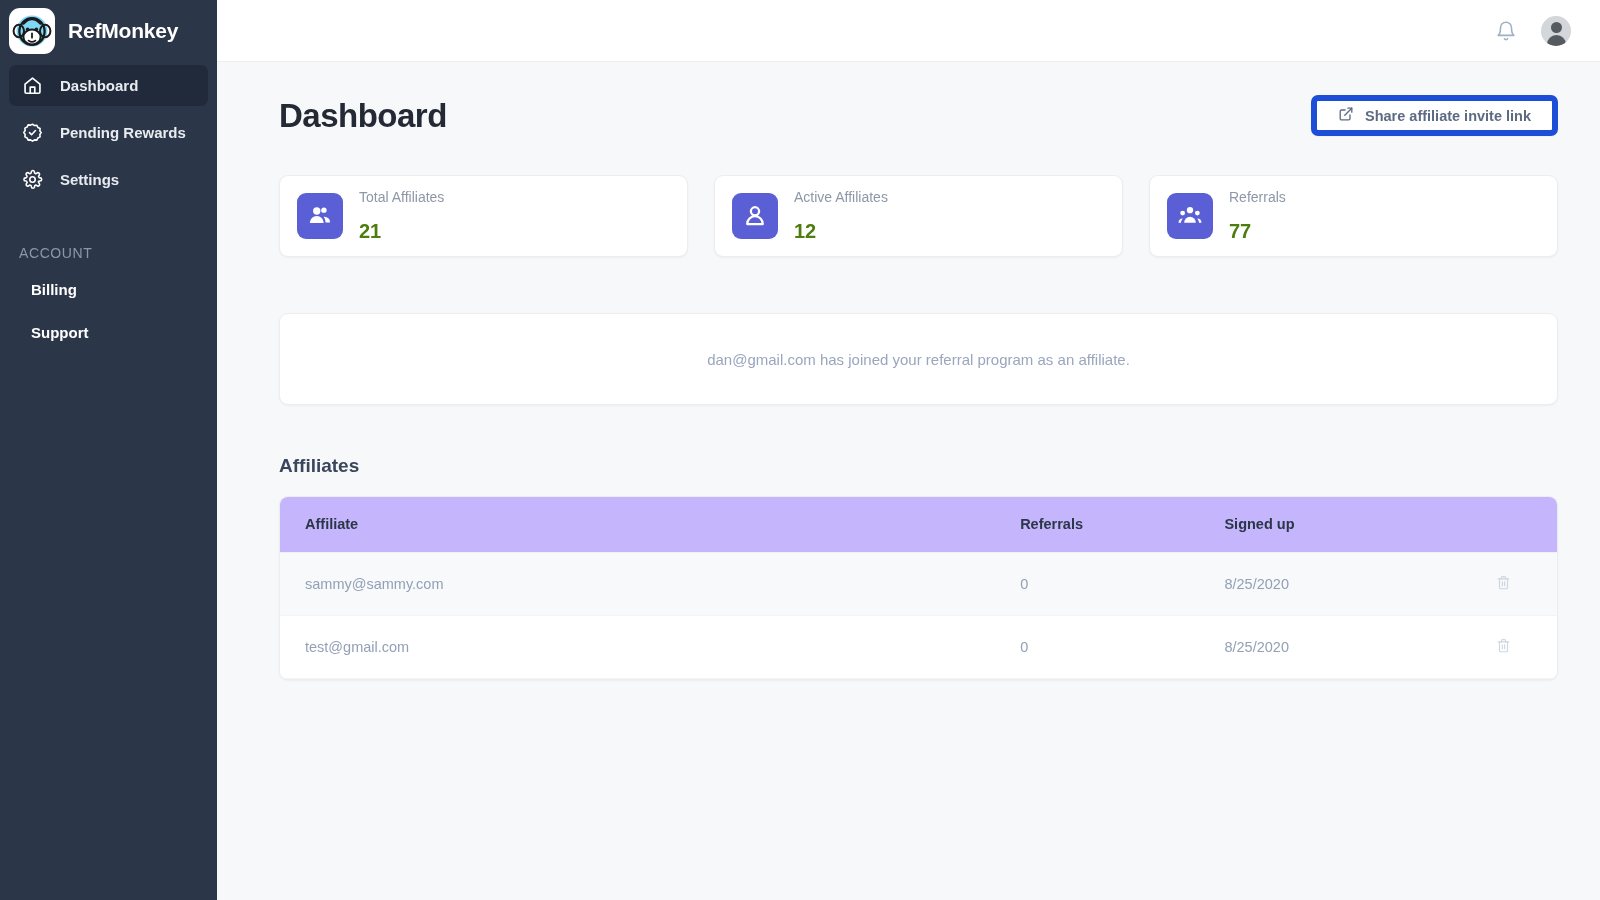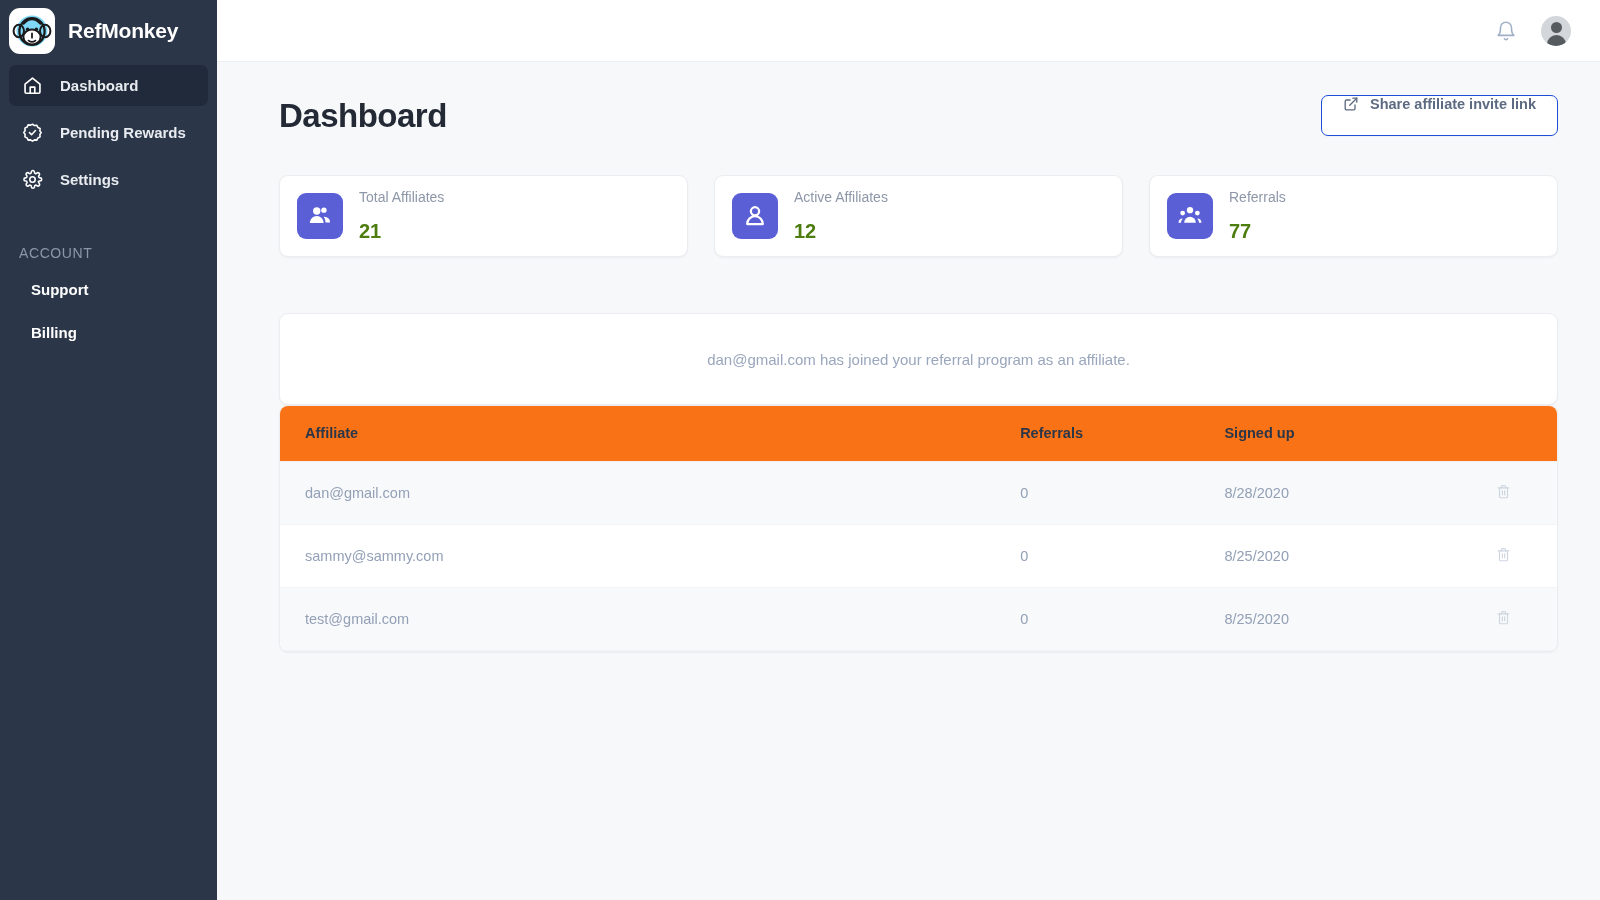--- a/index.html
+++ b/index.html
@@ -72,22 +72,22 @@
   .avatar .body { width: 19px; height: 11px; border-radius: 10px 10px 0 0; background: #565b60; position: absolute; bottom: 0; left: 5.5px;}
 
   .content { flex: 1; padding: 0 42px 0 62px; overflow: hidden; }
 
   .page-head {
     display: flex; align-items: center; justify-content: space-between;
     padding-top: 33px;
   }
   .page-title { font-size: 33px; font-weight: bold; color: #232a35; letter-spacing: -0.5px; }
   .share-btn {
-    display: inline-flex; align-items: flex-start; gap: 11px;
-    background: #ffffff; border: 1px solid #1d4ed8; border-radius: 7px;
+    display: inline-flex; align-items: center; gap: 11px;
+    background: #ffffff; border: 6px solid #1d4ed8; border-radius: 7px;
     height: 41px; padding: 0 21px;
     color: #5d6b82; font-size: 14.5px; font-weight: bold;
     cursor: pointer;
     box-shadow: 0 1px 1px rgba(30,40,60,.03);
   }
 
   
   .stats { display: flex; gap: 26px; margin-top: 39px; }
   .stat-card {
     flex: 1; background: #ffffff; border-radius: 9px;
@@ -123,21 +123,21 @@
     margin-bottom: 19px;
   }
   .table-card {
     background: #ffffff; border-radius: 9px; border: 1px solid #ecedf1;
     box-shadow: 0 1px 2px rgba(30,40,60,.05); overflow: hidden;
   }
   table { width: 100%; border-collapse: collapse; table-layout: fixed; }
   thead th {
     text-align: left; font-size: 14.5px; font-weight: bold; color: #2b3648;
     height: 55px; padding-left: 25px; border-bottom: 1px solid #f0f1f4;
-    background: #f97316;
+    background: #c4b5fd;
   }
   tbody td {
     font-size: 14.5px; color: #93a0b6; height: 63px; padding-left: 25px;
     border-bottom: 1px solid #f3f4f7;
   }
   tbody tr:nth-child(odd) td { background: #f8f9fb; }
   tbody tr:nth-child(even) td { background: #ffffff; }
   .col-affiliate { width: 56%; }
   .col-referrals { width: 16%; }
   .col-signed { width: 19%; }
@@ -198,24 +198,24 @@
             <circle cx="12" cy="12" r="3.1"></circle>
             <path d="M19.2 14.6a1.5 1.5 0 0 0 .3 1.7l.1.1a1.8 1.8 0 1 1-2.6 2.6l-.1-.1a1.5 1.5 0 0 0-1.7-.3 1.5 1.5 0 0 0-.9 1.4v.2a1.8 1.8 0 0 1-3.6 0V20a1.5 1.5 0 0 0-1-1.4 1.5 1.5 0 0 0-1.7.3l-.1.1A1.8 1.8 0 1 1 5.3 16.4l.1-.1a1.5 1.5 0 0 0 .3-1.7 1.5 1.5 0 0 0-1.4-.9H4a1.8 1.8 0 0 1 0-3.6h.2a1.5 1.5 0 0 0 1.4-1 1.5 1.5 0 0 0-.3-1.7l-.1-.1A1.8 1.8 0 1 1 7.8 4.7l.1.1a1.5 1.5 0 0 0 1.7.3H9.7a1.5 1.5 0 0 0 .9-1.4V3.5a1.8 1.8 0 0 1 3.6 0v.2a1.5 1.5 0 0 0 .9 1.4 1.5 1.5 0 0 0 1.7-.3l.1-.1a1.8 1.8 0 1 1 2.6 2.6l-.1.1a1.5 1.5 0 0 0-.3 1.7v.1a1.5 1.5 0 0 0 1.4.9h.2a1.8 1.8 0 0 1 0 3.6H20a1.5 1.5 0 0 0-1.4.9z"></path>
           </svg>
         </span>
         <span>Settings</span>
       </div>
 
       <div class="section-label">ACCOUNT</div>
 
       <div class="sub-item">
+        <span>Billing</span>
+      </div>
+      <div class="sub-item">
         <span>Support</span>
-      </div>
-      <div class="sub-item">
-        <span>Billing</span>
       </div>
 
     </nav>
   </aside>
 
   <section class="main">
 
     <header class="topbar">
       <span class="bell">
         <svg width="22" height="22" viewBox="0 0 24 24" fill="none" stroke="#9fb0c6" stroke-width="1.7" stroke-linecap="round" stroke-linejoin="round">
@@ -291,49 +291,34 @@
             <div class="stat-value">77</div>
           </span>
         </div>
 
       </div>
 
       <div class="activity-card">
         <div class="activity-body">dan@gmail.com has joined your referral program as an affiliate.</div>
       </div>
 
+      <h2 class="affiliates-title">Affiliates</h2>
 
       <div class="table-card">
         <table>
           <thead>
             <tr>
               <th class="col-affiliate">Affiliate</th>
               <th class="col-referrals">Referrals</th>
               <th class="col-signed">Signed up</th>
               <th class="col-action"></th>
             </tr>
           </thead>
           <tbody>
 
-            <tr>
-              <td>dan@gmail.com</td>
-              <td>0</td>
-              <td>8/28/2020</td>
-              <td class="cell-action">
-                <span class="trash">
-                  <svg width="15" height="15" viewBox="0 0 24 24" fill="none" stroke="#c7d0db" stroke-width="1.9" stroke-linecap="round" stroke-linejoin="round">
-                    <path d="M3.5 6.2h17"></path>
-                      <path d="M8.6 6.2V4.4a1.8 1.8 0 0 1 1.8-1.8h3.2a1.8 1.8 0 0 1 1.8 1.8v1.8"></path>
-                    <path d="M5.6 6.2v14a1.8 1.8 0 0 0 1.8 1.8h9.2a1.8 1.8 0 0 0 1.8-1.8v-14"></path>
-                    <path d="M10.2 11v6"></path>
-                      <path d="M13.8 11v6"></path>
-                  </svg>
-                </span>
-              </td>
-            </tr>
 
             <tr>
               <td>sammy@sammy.com</td>
               <td>0</td>
               <td>8/25/2020</td>
               <td class="cell-action">
                 <span class="trash">
                   <svg width="15" height="15" viewBox="0 0 24 24" fill="none" stroke="#c7d0db" stroke-width="1.9" stroke-linecap="round" stroke-linejoin="round">
                     <path d="M3.5 6.2h17"></path>
                       <path d="M8.6 6.2V4.4a1.8 1.8 0 0 1 1.8-1.8h3.2a1.8 1.8 0 0 1 1.8 1.8v1.8"></path>

